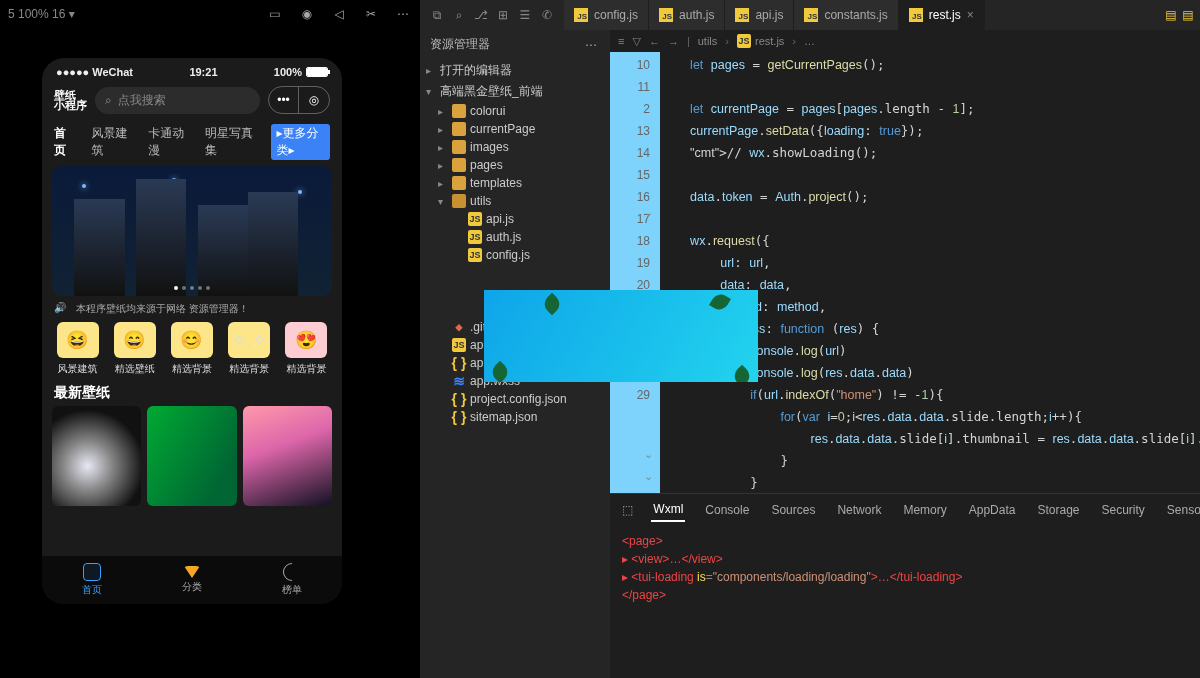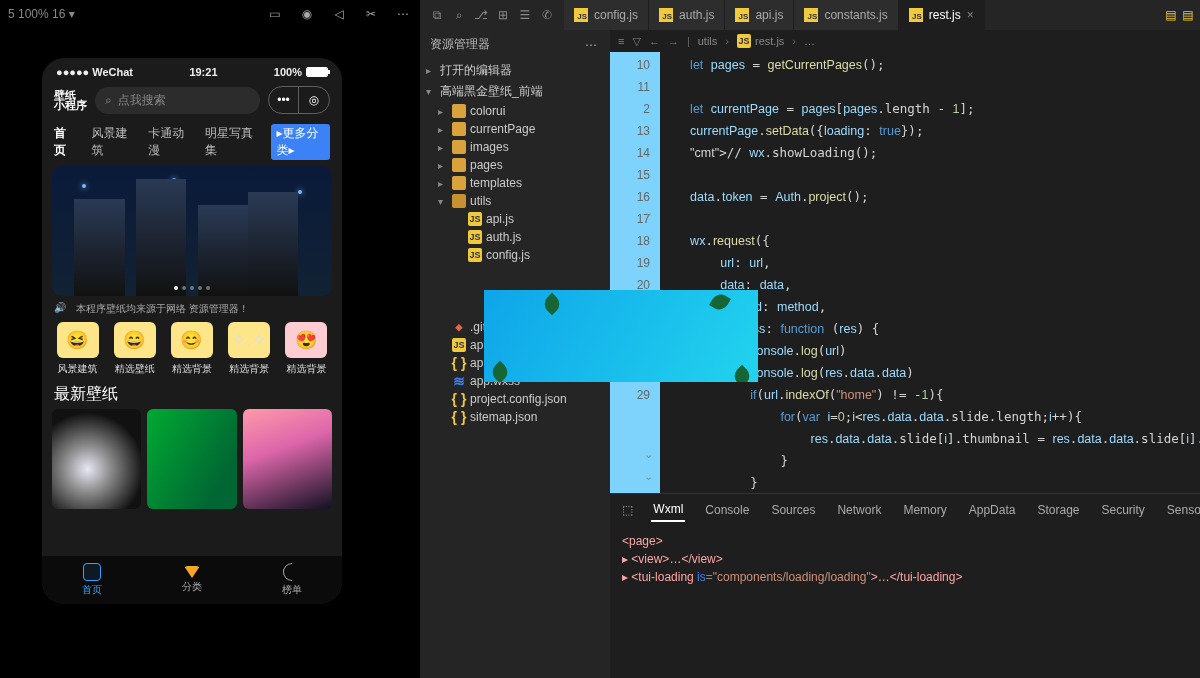--- a/index.html
+++ b/index.html
@@ -33,21 +33,21 @@
 .hero .k.a{top:18px;left:30px;} .hero .k.b{top:12px;left:120px;} .hero .k.c{top:24px;right:30px;}
 .hero .bld{position:absolute;bottom:0;width:18%;background:linear-gradient(180deg,#2a3a55,#111);}
 .hero .b1{left:8%;height:75%;} .hero .b2{left:30%;height:90%;} .hero .b3{left:52%;height:70%;} .hero .b4{right:12%;height:80%;}
 .hero-dots { position:absolute; bottom:6px; left:0; right:0; display:flex; justify-content:center; gap:4px; }
 .hero-dots i{width:4px;height:4px;background:rgba(255,255,255,.4);border-radius:50%;} .hero-dots i.on{background:#fff;}
 .announce { display:flex; align-items:center; gap:8px; padding:6px 12px; color:#aaa; font-size:10px; }
 .announce .spk { width:14px; height:14px; color:#ccc; }
 .cats { display:flex; gap:6px; padding:0 10px; }
 .cat { flex:1; display:flex; flex-direction:column; align-items:center; gap:4px; font-size:10px; color:#ddd; }
 .cat .face { width:42px; height:36px; border-radius:6px; display:flex; align-items:center; justify-content:center; font-size:18px; }
-.sect-title { padding:8px 12px 4px; font-weight:400; font-size:16px; color:#fff; }
+.sect-title { padding:8px 12px 4px; font-weight:700; font-size:14px; color:#fff; }
 .grid { display:flex; gap:6px; padding:0 10px; }
 .grid .thumb { flex:1; height:100px; border-radius:6px; }
 .t1{background:radial-gradient(circle at 40% 60%,#e8e8f5 0%,#888 30%,#111 70%);}
 .t2{background:linear-gradient(120deg,#0a3 0%,#063 80%);}
 .t3{background:linear-gradient(160deg,#f9a 0%,#d6a 40%,#112 100%);}
 .tabbar{position:absolute;bottom:0;left:0;right:0;height:48px;display:flex;background:rgba(10,10,10,.9);}
 .tabbar .ti{flex:1;display:flex;flex-direction:column;align-items:center;justify-content:center;font-size:10px;color:#aaa;gap:2px;}
 .tabbar .ti.active{color:#3b9dff;}
 .tabbar .ti .ic{width:18px;height:18px;border:1.5px solid currentColor;border-radius:4px;position:relative;}
 .tabbar .ti.active .ic{background:rgba(59,157,255,.1);}
@@ -93,21 +93,21 @@
 .fold{position:absolute;left:34px;font-size:11px;color:#888;cursor:pointer;}
 .fold.f1{top:154px;} .fold.f2{top:396px;} .fold.f3{top:418px;}
 
 
 .panel { height:185px; background:#1e1e1e; border-top:1px solid #333; display:flex; flex-direction:column; }
 .p-tabs { display:flex; gap:18px; padding:4px 12px; background:#252526; font-size:12px; color:#888; }
 .p-tabs .pt{padding:4px 0;} .p-tabs .pt.active{color:#fff;}
 .sub-tabs{display:flex;align-items:center;gap:18px;padding:4px 12px;color:#aaa;font-size:12px;}
 .sub-tabs .st{padding:4px 2px;} .sub-tabs .st.active{color:#fff;border-bottom:2px solid #fff;}
 .wxml{flex:1;padding:6px 12px;font-family:Consolas,monospace;font-size:12px;line-height:18px;color:#888;}
-.tag{color:#fca5a5;} .attr{color:#3b82f6;} .val{color:#ce9178;}
+.tag{color:#ef4444;} .attr{color:#fde047;} .val{color:#ce9178;}
 </style>
 </head>
 <body>
 
 <div class="root">
 
   <div class="left">
     <div class="left-top">
       <span>5 100% 16 ▾</span>
       <span class="spacer"></span>
@@ -428,18 +428,19 @@
             <span class="st">Memory</span>
             <span class="st">AppData</span>
             <span class="st">Storage</span>
             <span class="st">Security</span>
             <span class="st">Sensor</span>
           </div>
           <div class="wxml">
 <div><span class="tag">&lt;page&gt;</span></div>
 <div><span class="tag">▸ &lt;view&gt;…&lt;/view&gt;</span></div>
 <div><span class="tag">▸ &lt;tui-loading </span><span class="attr">is</span><span>=</span><span class="val">"components/loading/loading"</span><span class="tag">&gt;…&lt;/tui-loading&gt;</span></div>
+<div><span class="tag">&lt;/page&gt;</span></div>
           </div>
         </div>
       </div>
     </div>
   </div>
 </div>
 
 </body></html>

